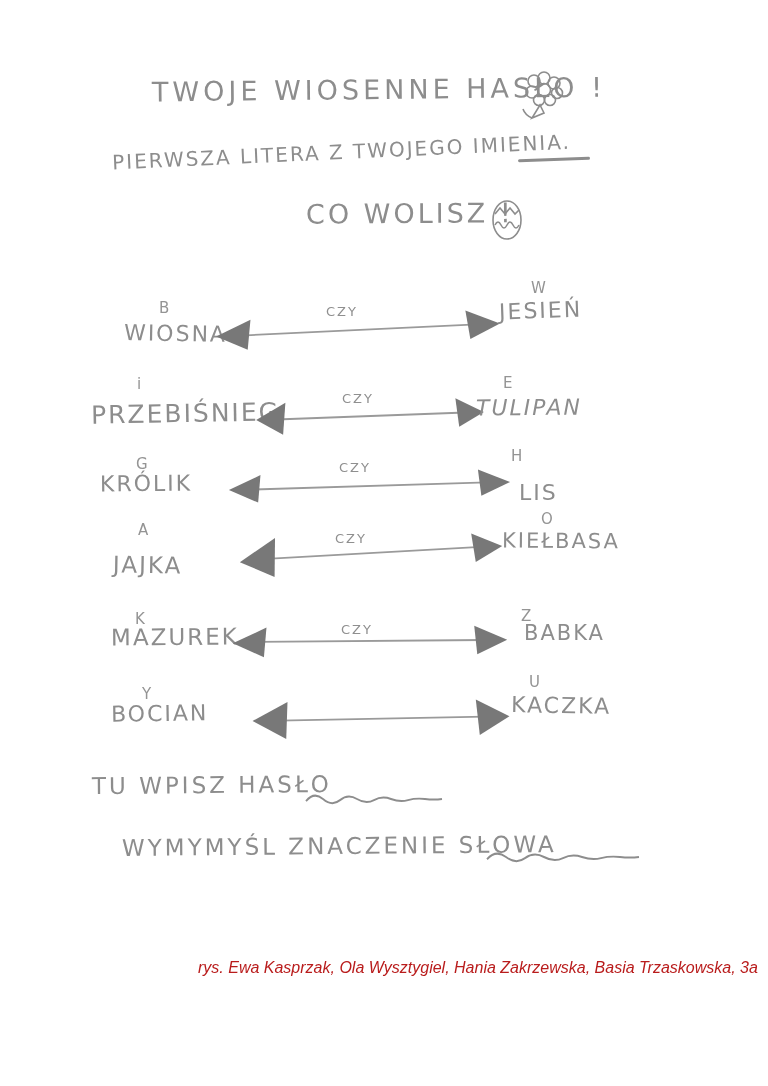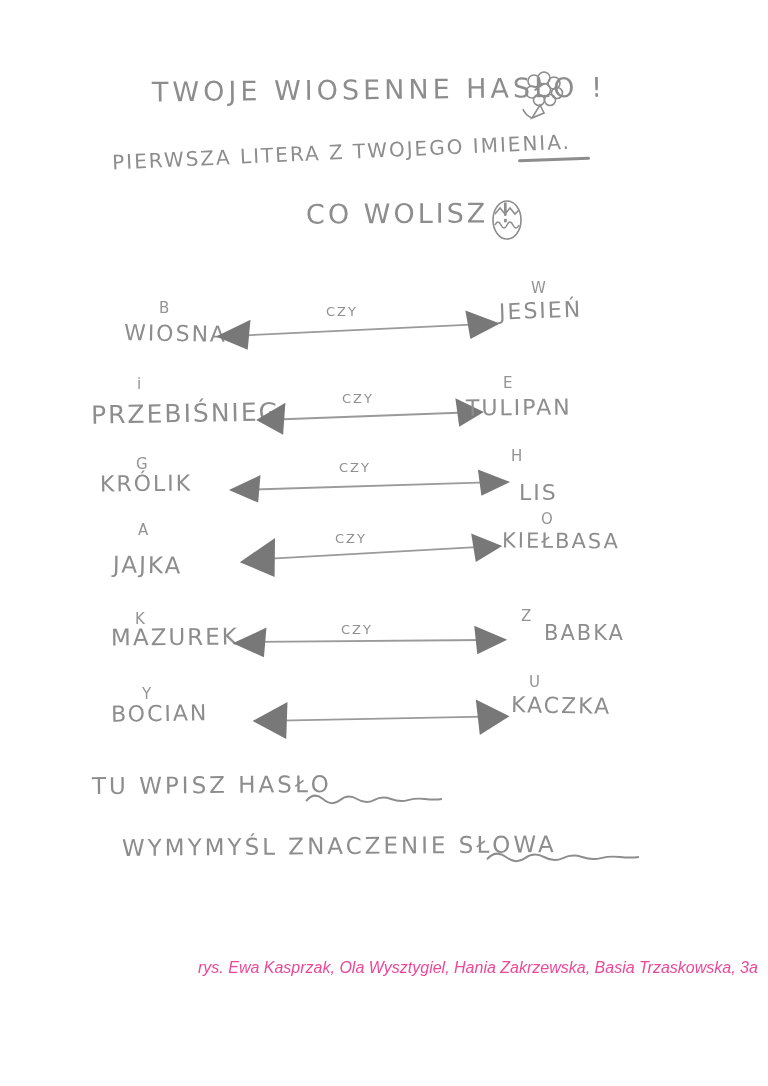--- a/index.html
+++ b/index.html
@@ -14,54 +14,54 @@
   .question{font-size:27px;letter-spacing:3px;transform:rotate(-0.4deg);}
   .word{font-size:22px;letter-spacing:2px;}
   .letter{font-size:15px;letter-spacing:1px;color:#949494;}
   .czy{font-size:13px;letter-spacing:2px;color:#8f8f8f;}
   .blankline{position:absolute;background:#8d8d8d;height:3px;transform:rotate(-2deg);border-radius:2px;}
   .arrow,.wavy,.doodle{position:absolute;}
   .footerline{font-size:23px;letter-spacing:3px;transform:rotate(-0.5deg);}
   .credit{
     position:absolute;left:198px;top:957px;
     font-family:"Liberation Sans",sans-serif;font-style:italic;
-    font-size:16px;color:#ec4899;white-space:nowrap;
+    font-size:16px;color:#b91c1c;white-space:nowrap;
   }
   
   .t-title{left:152px;top:74px;}
   .i-flower{left:519px;top:66px;}
   .t-sub{left:112px;top:140px;}
   .l-blank{left:518px;top:156px;width:72px;}
   .t-q{left:306px;top:198px;}
   .i-egg{left:488px;top:194px;}
 
   .r1-ll{left:159px;top:299px;}  .r1-lw{left:124px;top:321px;transform:rotate(1deg);}
   .r1-ar{left:212px;top:306px;width:292px;height:44px;transform:rotate(-2.2deg);}
   .r1-cz{left:326px;top:303px;}
   .r1-rl{left:531px;top:279px;}  .r1-rw{left:499px;top:298px;transform:rotate(-2deg);}
 
   .r2-ll{left:137px;top:375px;}  .r2-lw{left:91px;top:399px;font-size:25px;transform:rotate(-1deg);}
   .r2-ar{left:253px;top:392px;width:234px;height:44px;transform:rotate(-1.5deg);}
   .r2-cz{left:342px;top:390px;}
-  .r2-rl{left:503px;top:374px;}  .r2-rw{left:466px;top:395px;transform:rotate(-0.5deg);}
+  .r2-rl{left:503px;top:374px;}  .r2-rw{left:476px;top:395px;transform:rotate(-0.5deg);font-style:italic;}
 
   .r3-ll{left:136px;top:455px;}  .r3-lw{left:100px;top:471px;transform:rotate(-0.5deg);}
   .r3-ar{left:224px;top:462px;width:290px;height:44px;transform:rotate(-1.2deg);}
   .r3-cz{left:339px;top:459px;}
   .r3-rl{left:511px;top:447px;}  .r3-rw{left:519px;top:480px;}
 
   .r4-ll{left:138px;top:521px;}  .r4-lw{left:113px;top:552px;font-size:23px;transform:rotate(1deg);}
   .r4-ar{left:236px;top:528px;width:270px;height:46px;transform:rotate(-2deg);}
   .r4-cz{left:335px;top:530px;}
   .r4-rl{left:541px;top:510px;}  .r4-rw{left:502px;top:529px;font-size:21px;transform:rotate(0.5deg);}
 
   .r5-ll{left:135px;top:610px;}  .r5-lw{left:111px;top:624px;font-size:23px;transform:rotate(-0.5deg);}
   .r5-ar{left:229px;top:617px;width:282px;height:44px;transform:rotate(-0.5deg);}
   .r5-cz{left:341px;top:621px;}
-  .r5-rl{left:521px;top:607px;}  .r5-rw{left:544px;top:621px;font-size:21px;}
+  .r5-rl{left:521px;top:607px;}  .r5-rw{left:524px;top:621px;font-size:21px;}
 
   .r6-ll{left:142px;top:685px;}  .r6-lw{left:111px;top:701px;transform:rotate(-1deg);}
   .r6-ar{left:249px;top:693px;width:264px;height:46px;transform:rotate(-0.8deg);}
   .r6-rl{left:529px;top:673px;}  .r6-rw{left:511px;top:693px;transform:rotate(1deg);}
 
   .f-pass{left:92px;top:772px;}
   .w-pass{left:304px;top:786px;width:140px;height:22px;}
   .f-mean{left:122px;top:833px;}
   .w-mean{left:485px;top:844px;width:160px;height:22px;}
 </style>

